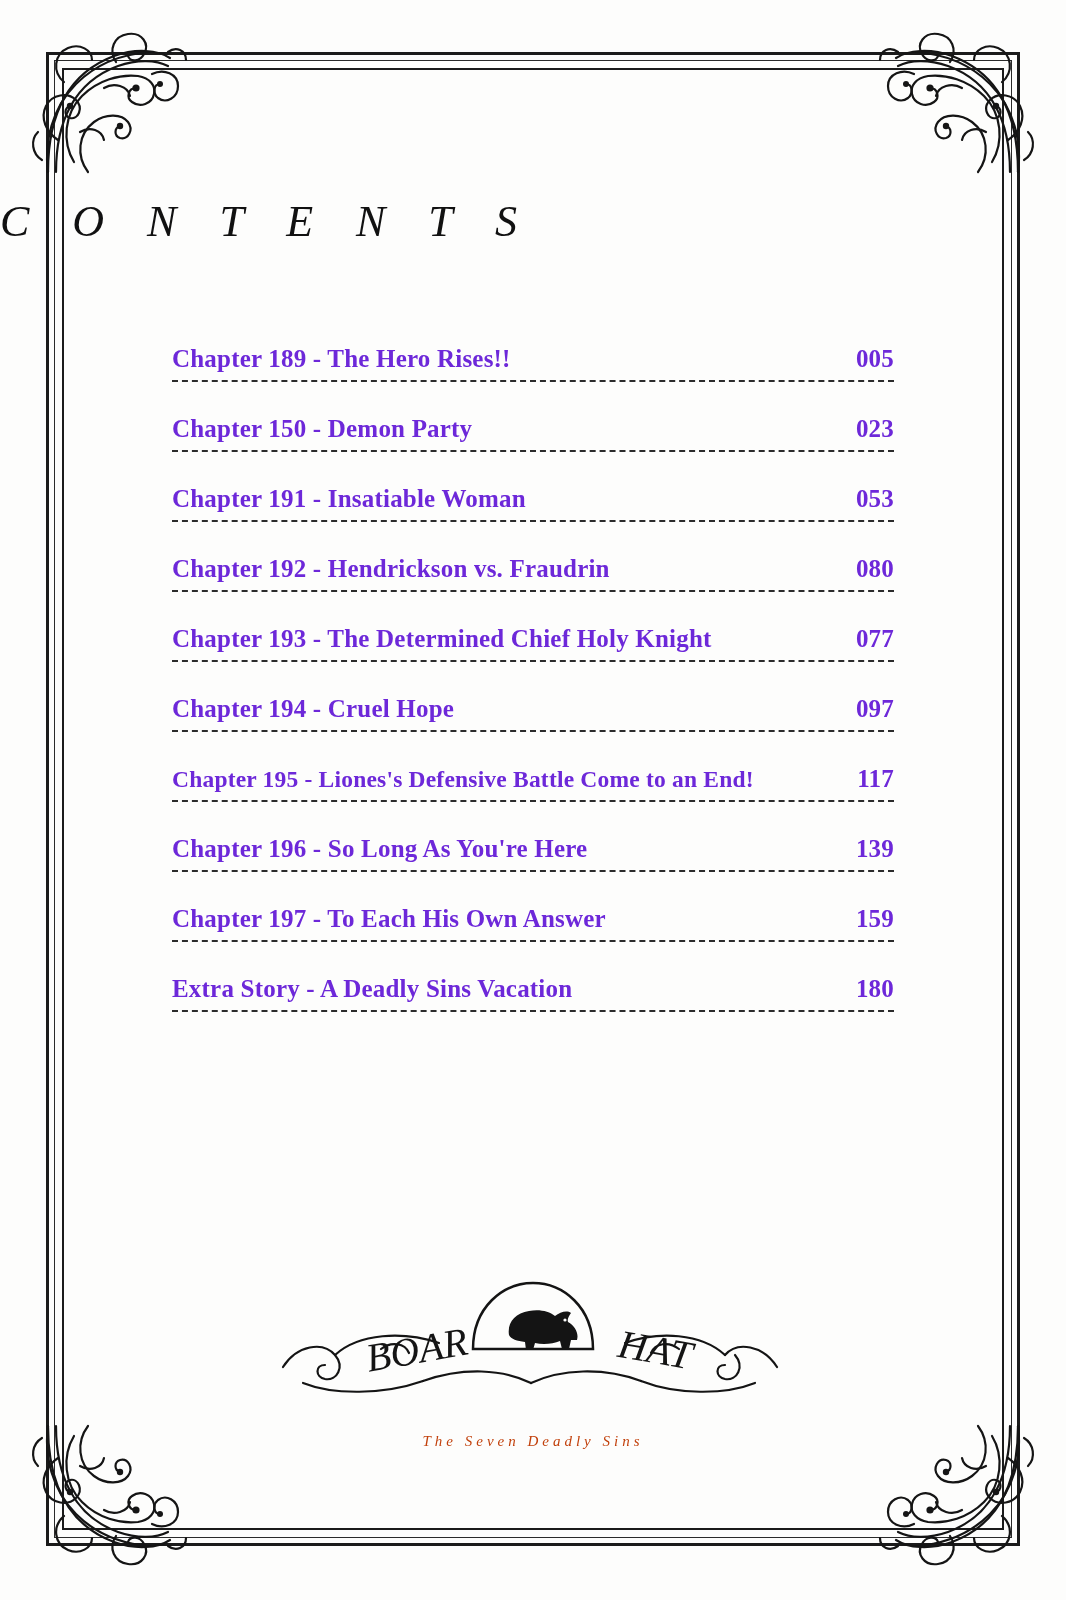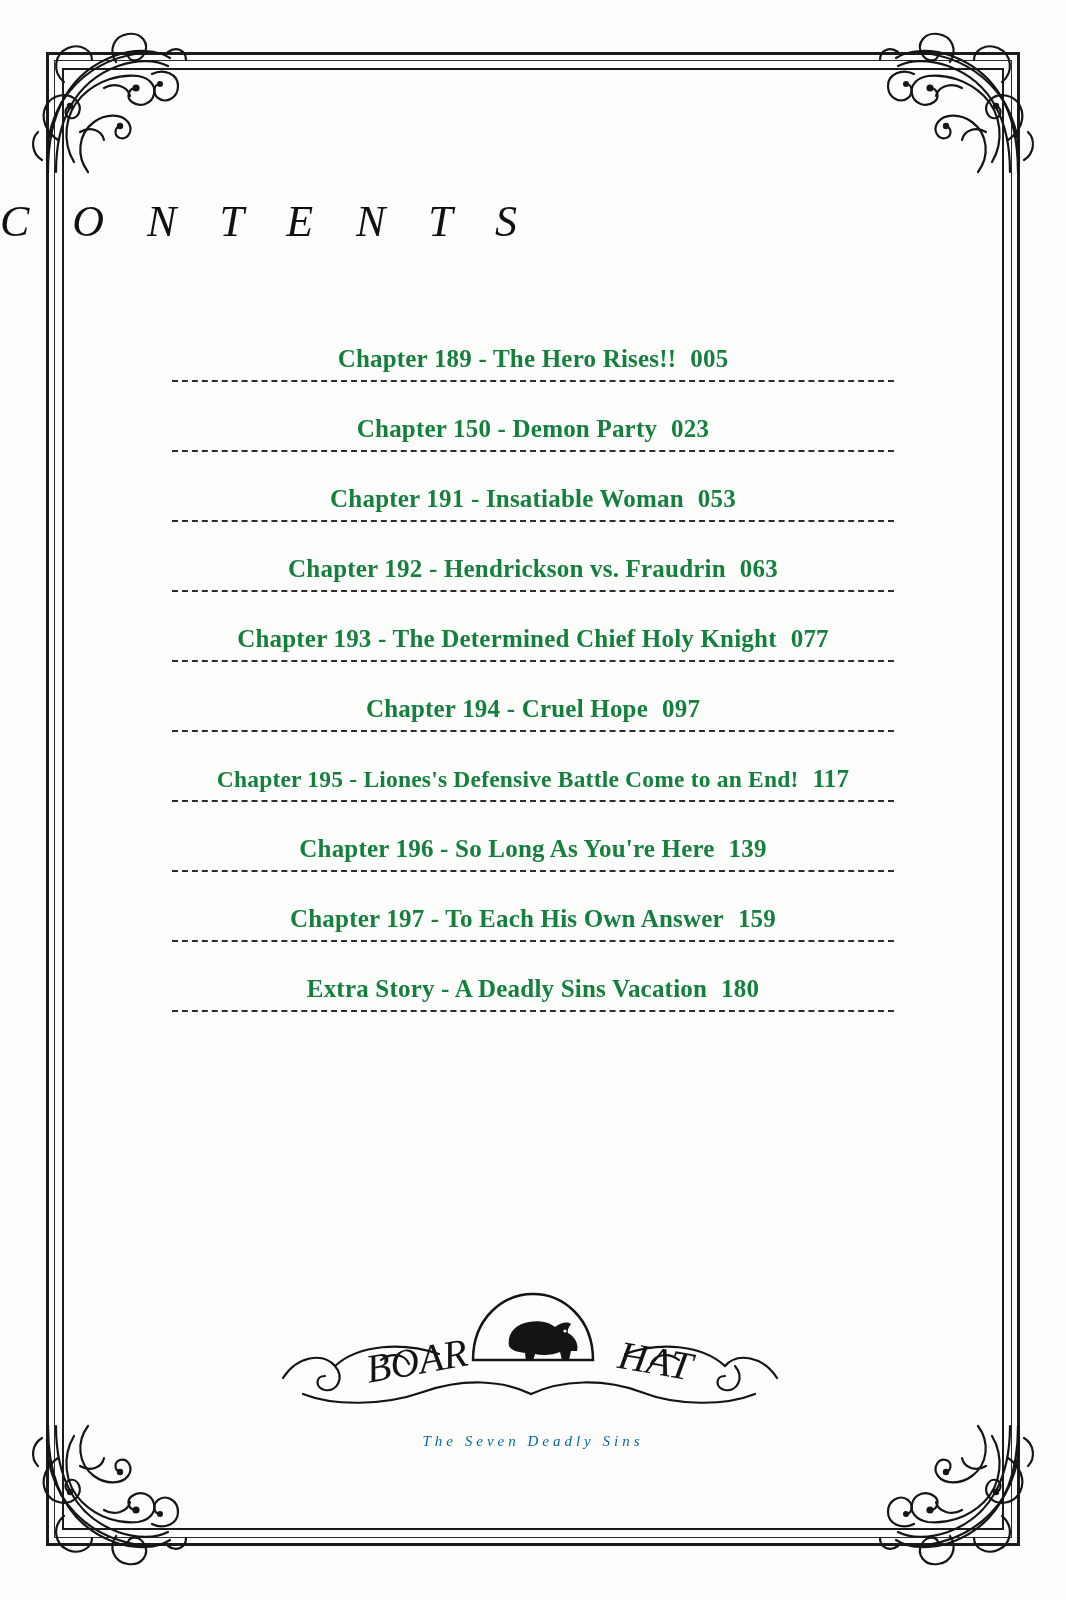--- a/index.html
+++ b/index.html
@@ -81,25 +81,25 @@
     left: 172px;
     right: 172px;
     top: 345px;
   }
   .toc-row {
     margin-bottom: 33px;
   }
   .toc-line {
     display: flex;
     align-items: baseline;
-    justify-content: center;
+    justify-content: space-between;
     font-weight: bold;
     font-size: 25px;
     letter-spacing: 0.2px;
-    color: #15803d;
+    color: #6d28d9;
     white-space: nowrap;
   }
   .toc-line.compact { font-size: 23.5px; }
   .toc-title { padding-right: 14px; }
   .toc-page { font-size: 25px; font-weight: bold; }
   .toc-rule {
     margin-top: 7px;
     border-bottom: 2px dashed #2b2b2b;
     height: 0;
     width: 100%;
@@ -108,26 +108,26 @@
   
   .logo {
     position: absolute;
     left: 0;
     right: 0;
     bottom: 150px;
     text-align: center;
   }
   .logo svg { display: inline-block; }
   .logo-sub {
-    margin-top: 7px;
+    margin-top: 18px;
     font-family: "Liberation Serif", serif;
     font-style: italic;
     font-size: 15px;
     letter-spacing: 4px;
-    color: #0369a1;
+    color: #c2410c;
   }
 </style>
 </head>
 <body>
 
 <div class="page">
 
   <div class="frame-outer"></div>
   <div class="frame-mid"></div>
   <div class="frame-inner"></div>
@@ -260,21 +260,21 @@
       <div class="toc-line">
         <span class="toc-title">Chapter 191 - Insatiable Woman</span>
         <span class="toc-page">053</span>
       </div>
       <div class="toc-rule"></div>
     </div>
 
     <div class="toc-row">
       <div class="toc-line">
         <span class="toc-title">Chapter 192 - Hendrickson vs. Fraudrin</span>
-        <span class="toc-page">063</span>
+        <span class="toc-page">080</span>
       </div>
       <div class="toc-rule"></div>
     </div>
 
     <div class="toc-row">
       <div class="toc-line">
         <span class="toc-title">Chapter 193 - The Determined Chief Holy Knight</span>
         <span class="toc-page">077</span>
       </div>
       <div class="toc-rule"></div>

